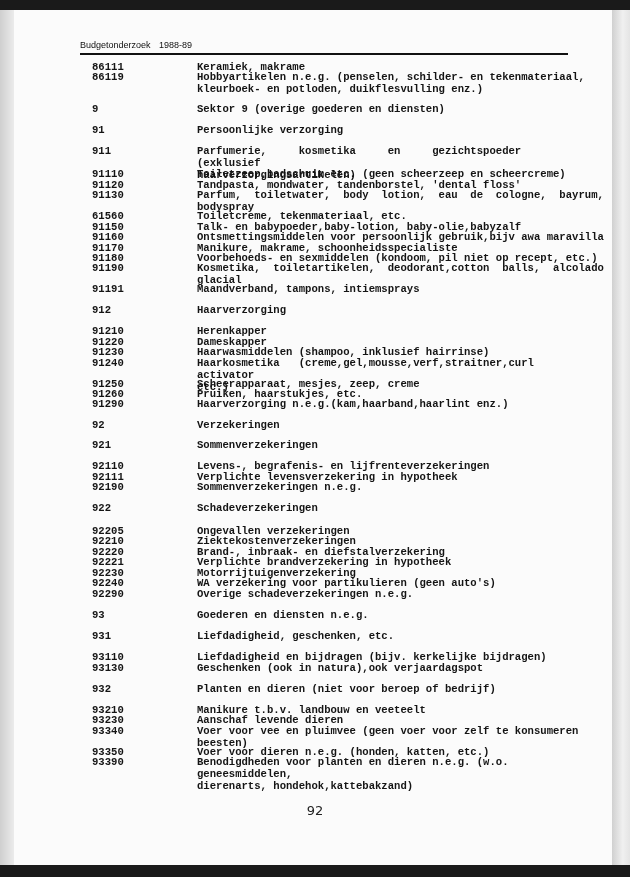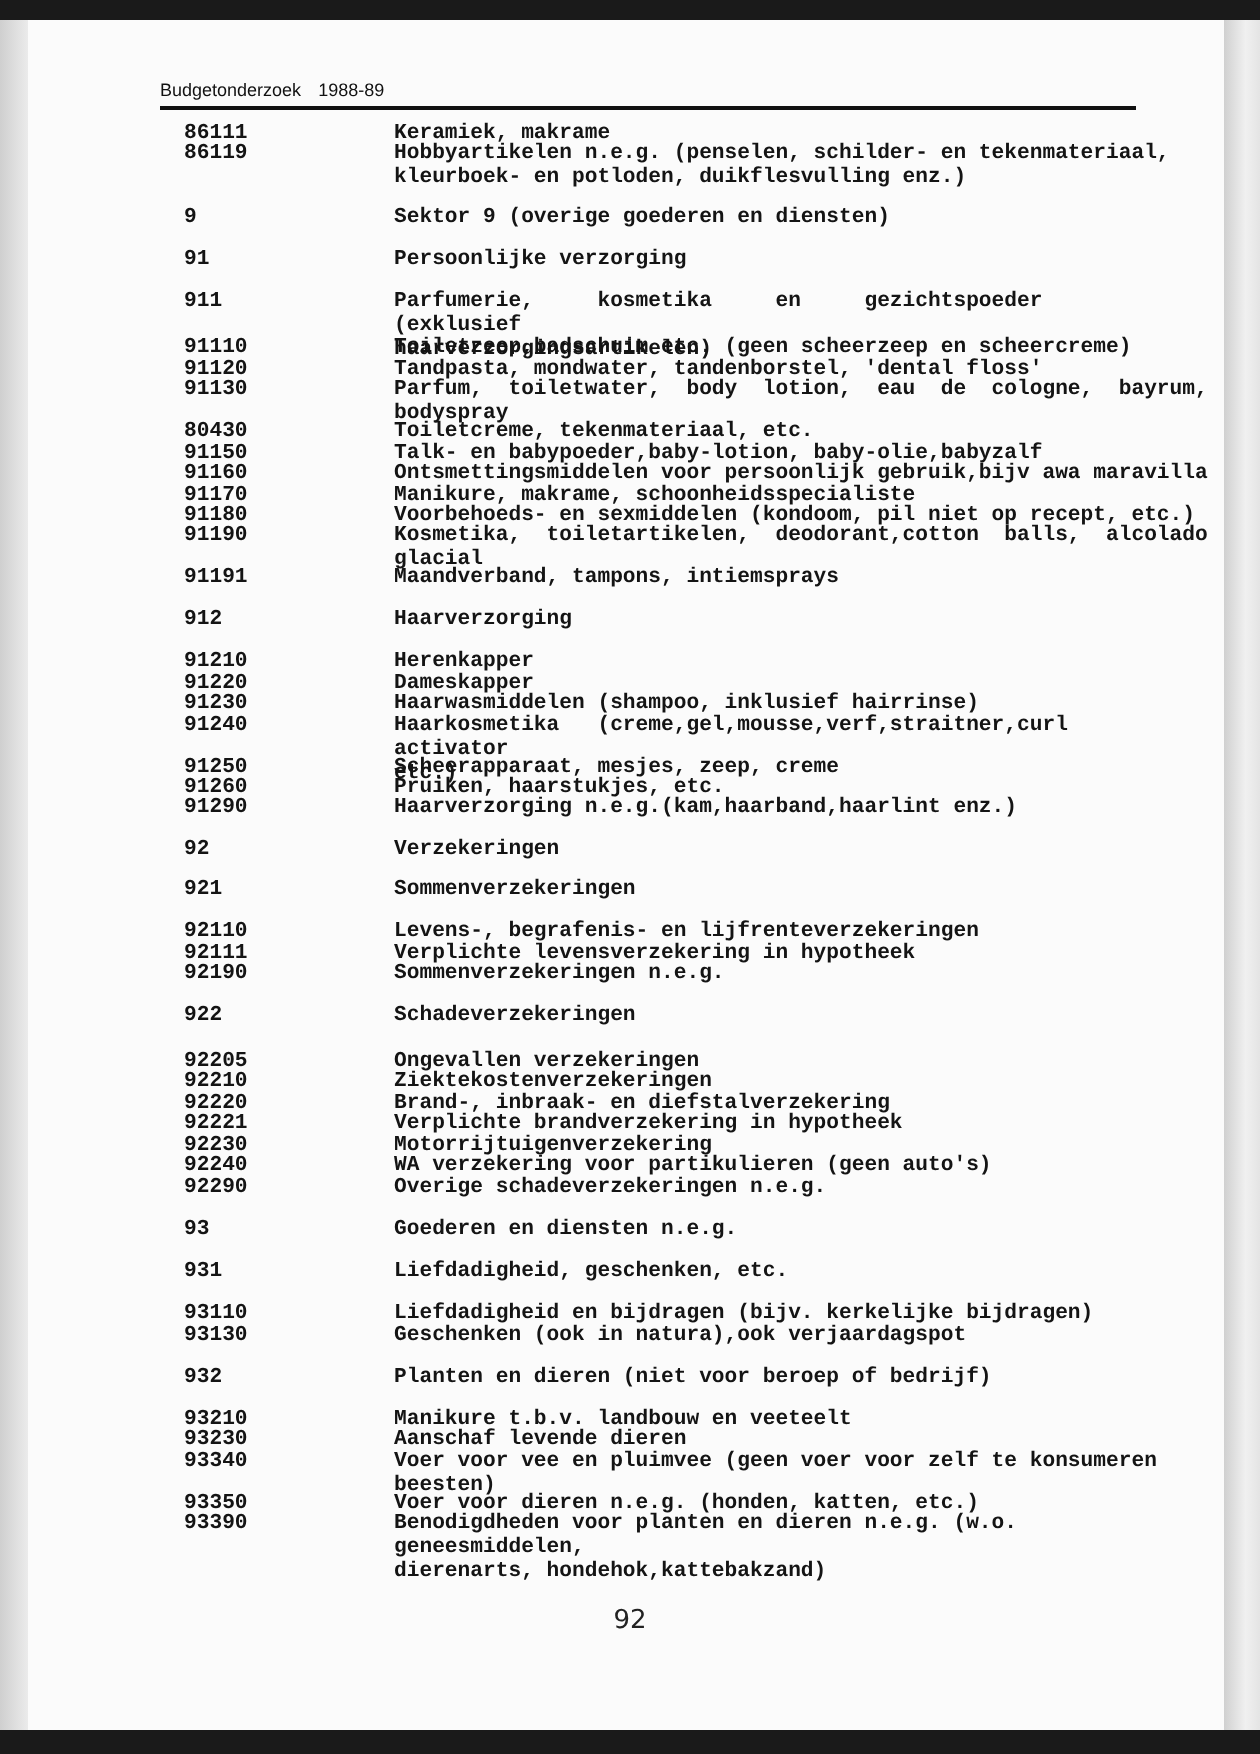--- a/index.html
+++ b/index.html
@@ -58,21 +58,21 @@
     <div class="entry" style="top: 180px;">
       <div class="code">91120</div>
       <div class="desc">Tandpasta, mondwater, tandenborstel, 'dental floss'</div>
     </div>
     <div class="entry" style="top: 190px;">
       <div class="code">91130</div>
       <div class="desc">Parfum,  toiletwater,  body  lotion,  eau  de  cologne,  bayrum,
 bodyspray</div>
     </div>
     <div class="entry" style="top: 211px;">
-      <div class="code">80430</div>
+      <div class="code">61560</div>
       <div class="desc">Toiletcreme, tekenmateriaal, etc.</div>
     </div>
     <div class="entry" style="top: 222px;">
       <div class="code">91150</div>
       <div class="desc">Talk- en babypoeder,baby-lotion, baby-olie,babyzalf</div>
     </div>
     <div class="entry" style="top: 232px;">
       <div class="code">91160</div>
       <div class="desc">Ontsmettingsmiddelen voor persoonlijk gebruik,bijv awa maravilla</div>
     </div>

